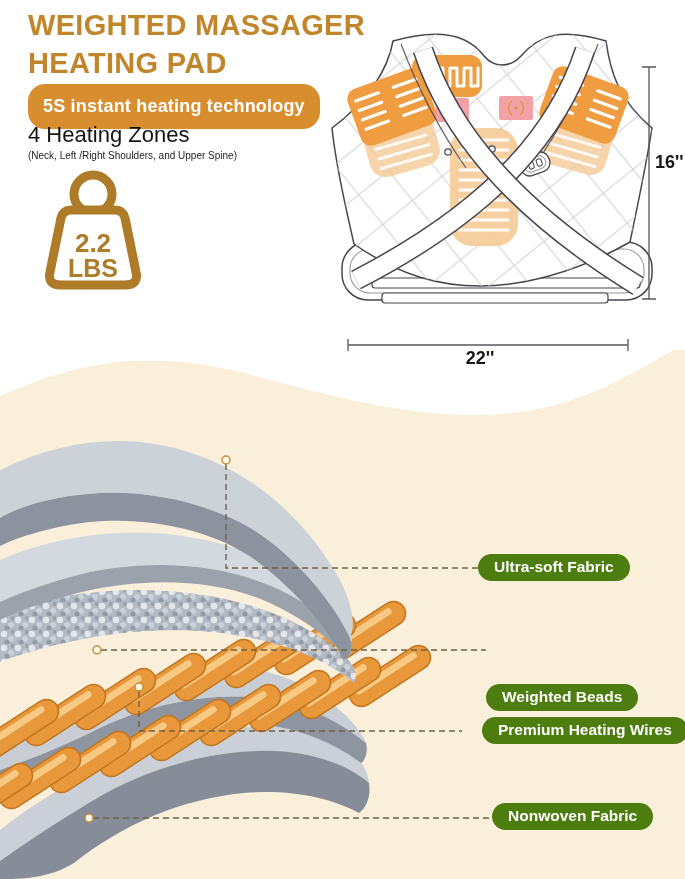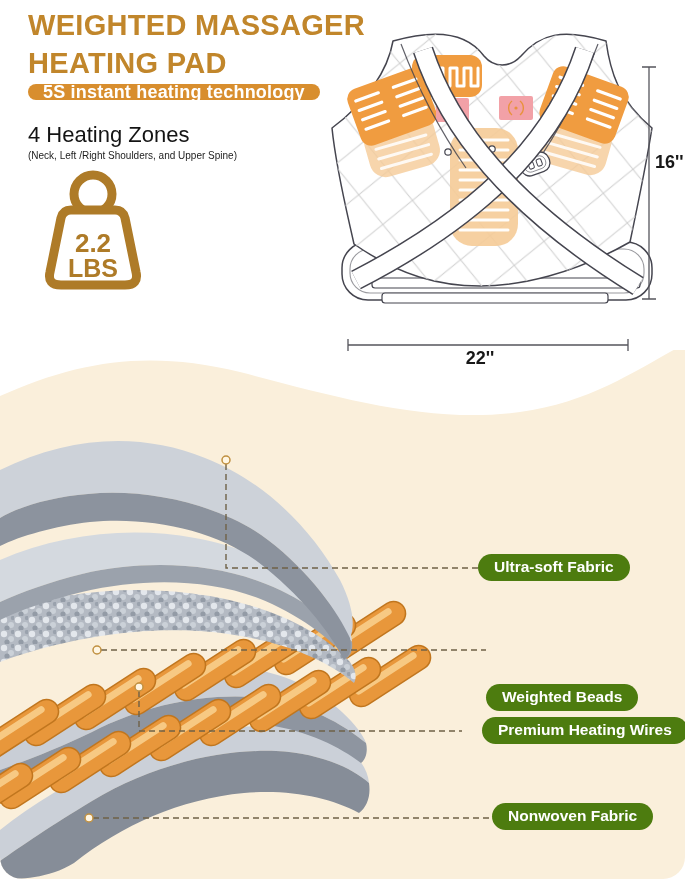--- a/index.html
+++ b/index.html
@@ -1,21 +1,21 @@
 <!DOCTYPE html>
 <html><head>
 <meta charset="utf-8">
 <style>
   html,body{margin:0;padding:0;background:#ffffff;}
   .page{position:relative;width:685px;height:879px;background:#ffffff;overflow:hidden;
-        font-family:"Liberation Sans",sans-serif;border-radius:22px;}
+        font-family:"Liberation Sans",sans-serif;}
   
   .main-title{position:absolute;left:28px;top:6px;color:#C1862B;font-size:29px;line-height:38px;
               font-weight:800;letter-spacing:.3px;}
-  .badge{position:absolute;left:28px;top:84px;height:16px;display:inline-flex;align-items:center;
+  .badge{position:absolute;left:28px;top:84px;height:45px;display:inline-flex;align-items:center;
          background:#D88E2E;border-radius:17px;padding:0 15px;color:#fff;font-size:18px;
          font-weight:700;letter-spacing:.2px;white-space:nowrap;}
   .zones-title{position:absolute;left:28px;top:122px;color:#141414;font-size:22px;font-weight:400;}
   .zones-sub{position:absolute;left:28px;top:150px;color:#1d1d1d;font-size:10px;font-weight:400;}
   .weight-svg{position:absolute;left:36px;top:166px;}
   .pad-svg{position:absolute;left:322px;top:28px;}
   
   .stack-svg{position:absolute;left:0;top:350px;}
   .module-title{position:absolute;left:350px;top:430px;width:335px;text-align:center;
                 color:#BC882C;font-size:31px;line-height:43px;font-weight:800;}

